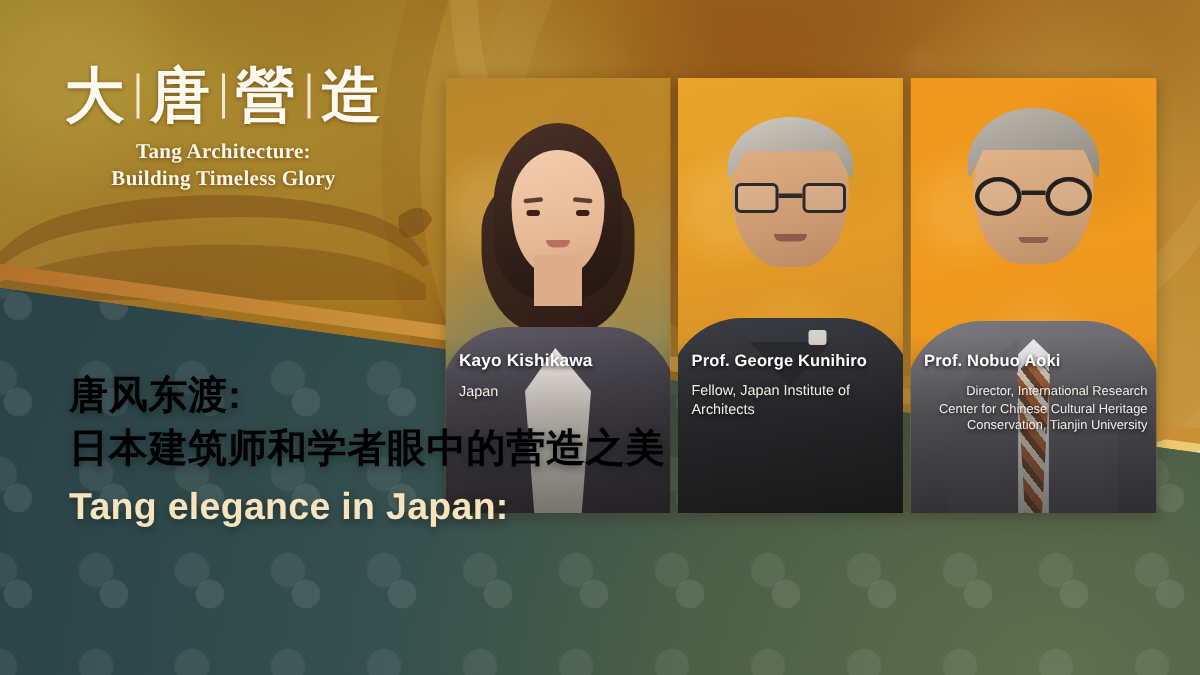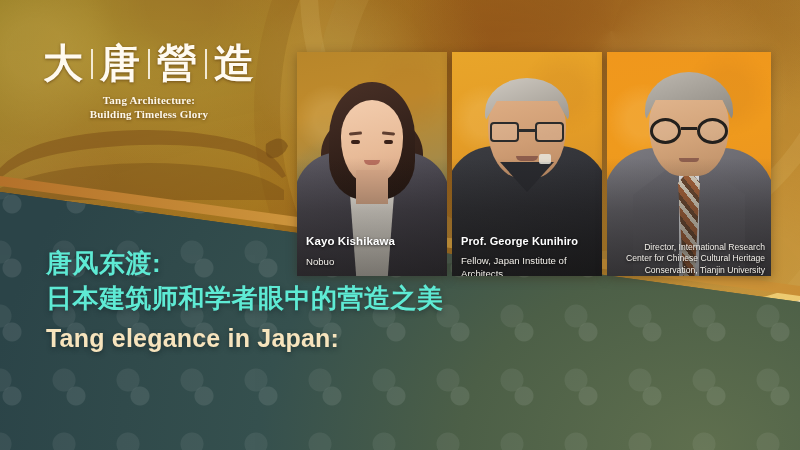--- a/index.html
+++ b/index.html
@@ -142,32 +142,32 @@
   .logo-cn .sep {
     display:inline-block;
     width:2px; height:30px;
     background:rgba(255,250,240,0.85);
     margin:0 1px;
   }
   .logo-en {
     margin-top:9px;
     color:#fdf7ea;
     font-family:"Liberation Serif", serif;
-    font-size:11px;
+    font-size:14px;
     line-height:1.28;
     font-weight:700;
     letter-spacing:0.2px;
     text-shadow:0 1px 3px rgba(70,36,8,0.6);
   }
 
   
   .panels {
     position:absolute;
     left:297px; top:52px;
-    width:474px; height:224px;
+    width:474px; height:290px;
     display:flex;
     gap:5px;
     z-index:6;
   }
   .panel {
     position:relative;
     height:100%;
     overflow:hidden;
     box-shadow:0 2px 10px rgba(50,26,6,0.35);
   }
@@ -386,21 +386,21 @@
   .panel.p2 .cap .nm { font-size:11px; }
 
   
   .headline {
     position:absolute;
     left:46px; top:246px;
     width:730px;
     z-index:9;
   }
   .hl-cn {
-    color:#5eead4;
+    color:#000000;
     font-family:"Liberation Sans", sans-serif;
     font-weight:700;
     font-size:26px;
     line-height:1.33;
     letter-spacing:0.5px;
     text-shadow:0 2px 5px rgba(20,35,38,0.55);
   }
   .hl-en {
     margin-top:6px;
     color:#f7e4bd;
@@ -469,21 +469,21 @@
         <div class="f1-neck"></div>
         <div class="f1-brow l"></div>
           <div class="f1-brow r"></div>
         <div class="f1-eye l"></div>
           <div class="f1-eye r"></div>
         <div class="f1-mouth"></div>
       </div>
       <div class="scrim"></div>
       <div class="cap">
         <div class="nm">Kayo Kishikawa</div>
-        <div class="ttl">Nobuo</div>
+        <div class="ttl">Japan</div>
       </div>
     </div>
 
     <div class="panel p2">
       <div class="ph-bg"></div>
       <div class="ph-swirl"></div>
       <div class="fig">
         <div class="f2-body"></div>
         <div class="f2-head"></div>
         <div class="f2-hair"></div>
@@ -516,20 +516,21 @@
         <div class="f3-hair"></div>
         <div class="f3-glasses">
           <div class="lens l"></div>
             <div class="bridge"></div>
             <div class="lens r"></div>
         </div>
         <div class="f3-mouth"></div>
       </div>
       <div class="scrim"></div>
       <div class="cap">
+        <div class="nm">Prof. Nobuo Aoki</div>
         <div class="ttl">Director, International Research Center for Chinese Cultural Heritage Conservation, Tianjin University</div>
       </div>
     </div>
 
   </div>
 
   <div class="headline">
     <div class="hl-cn">唐风东渡:</div>
     <div class="hl-cn">日本建筑师和学者眼中的营造之美</div>
     <div class="hl-en">Tang elegance in Japan:</div>

